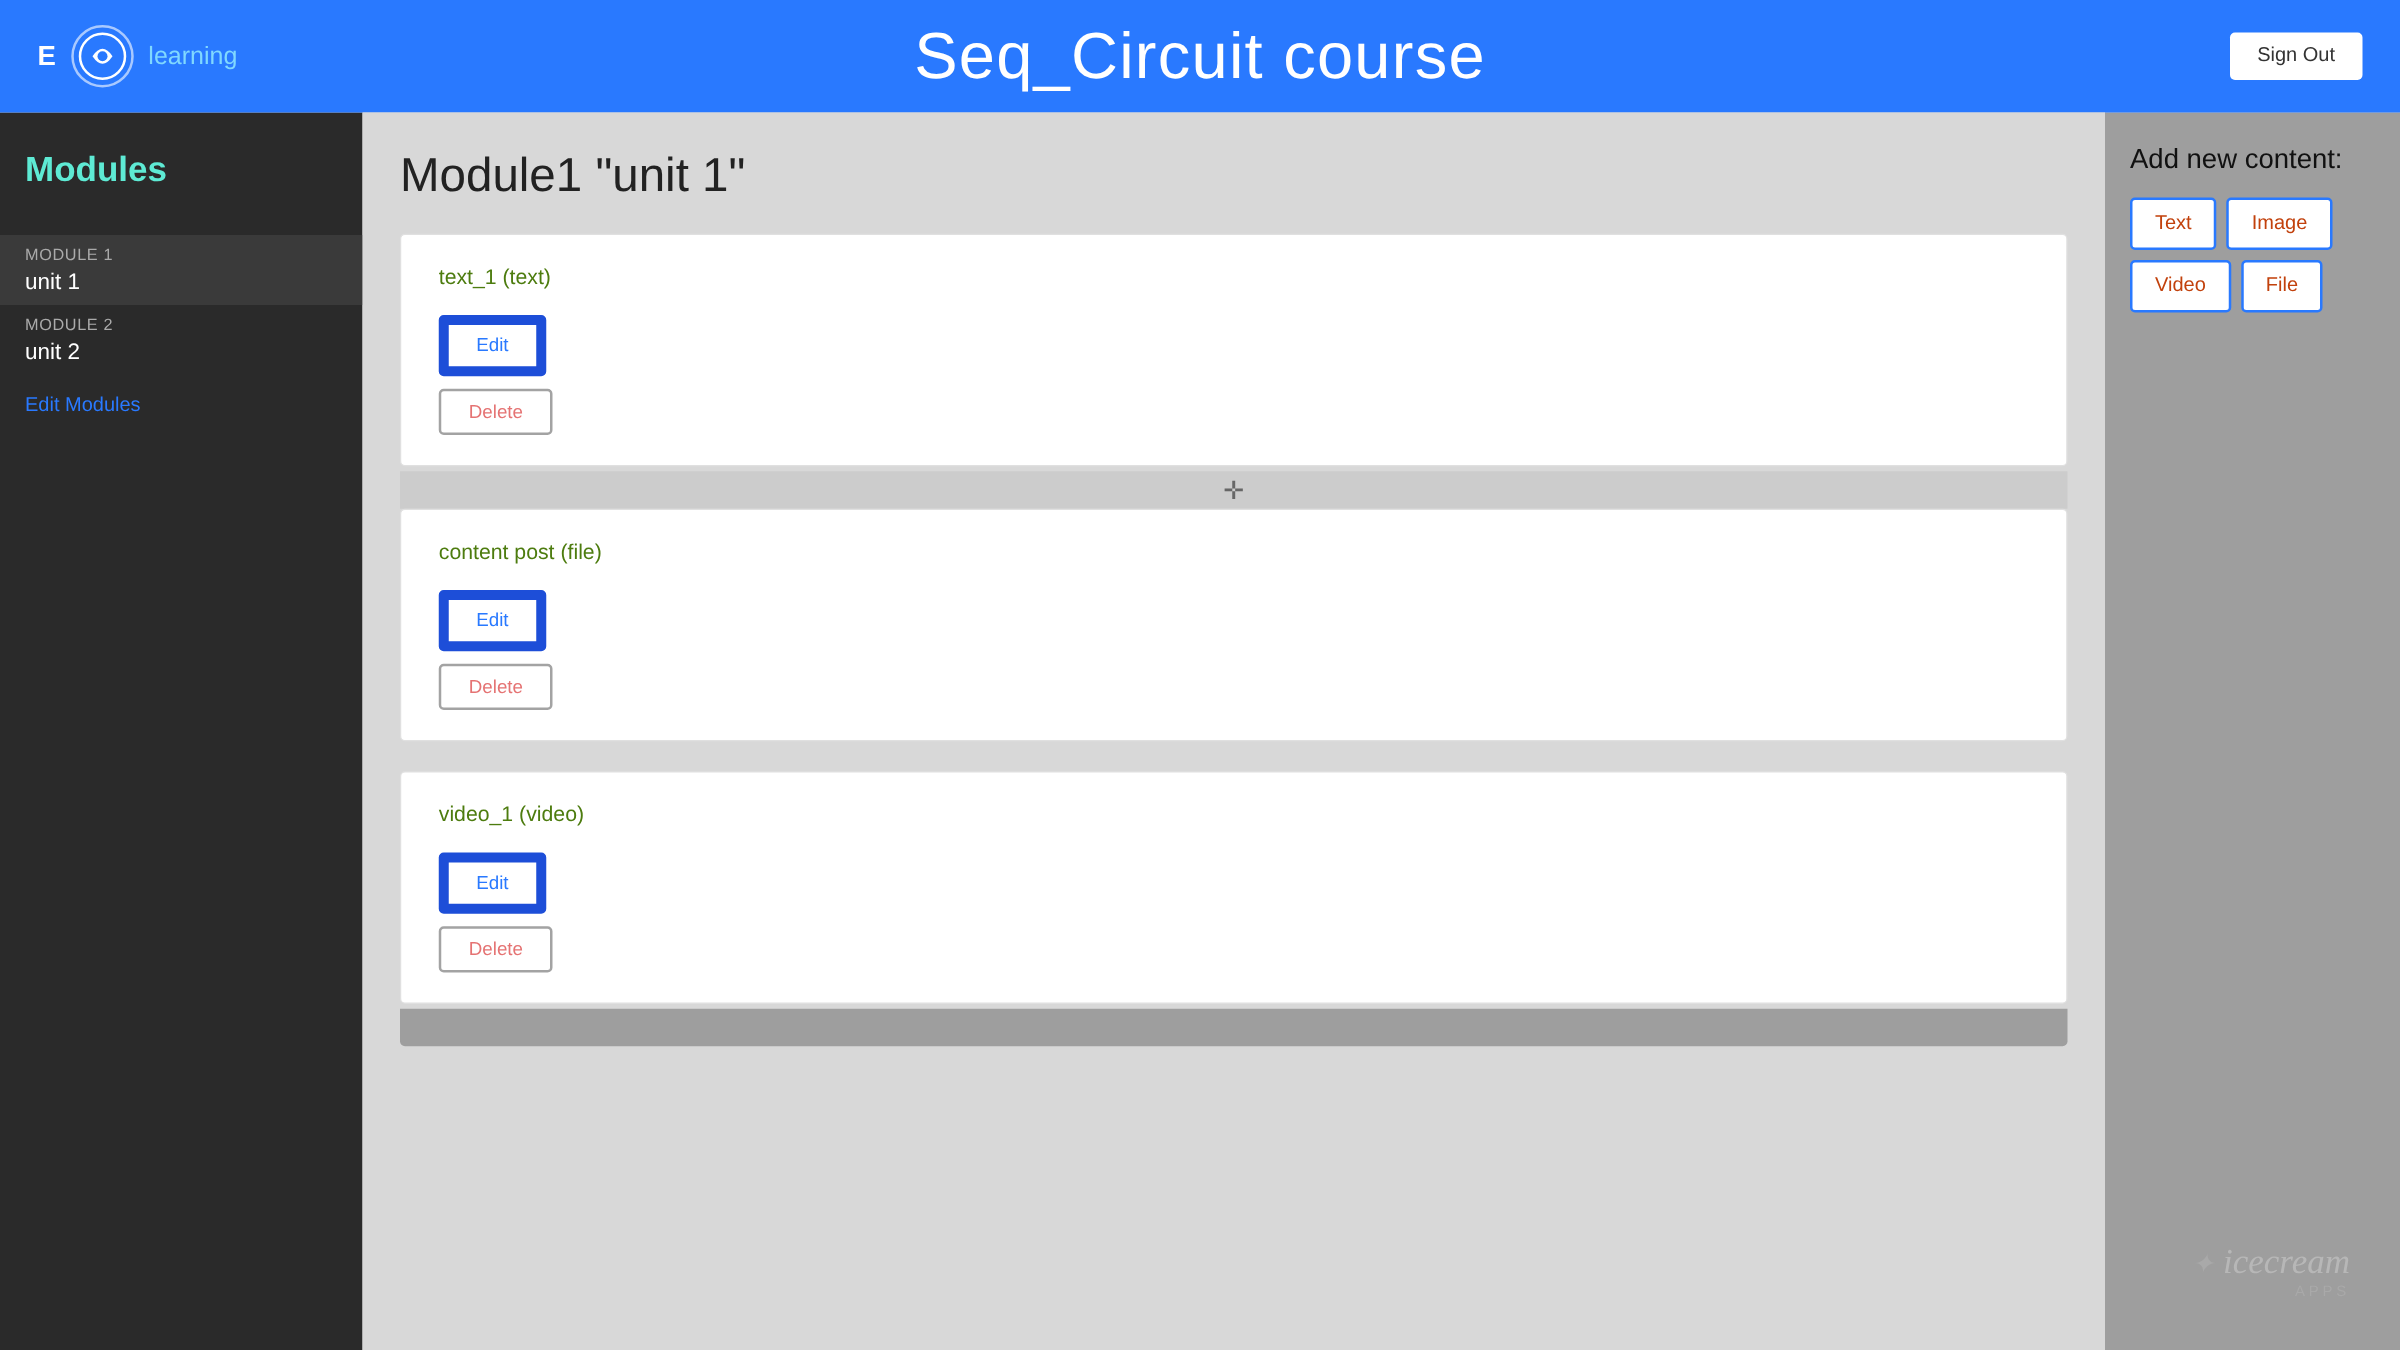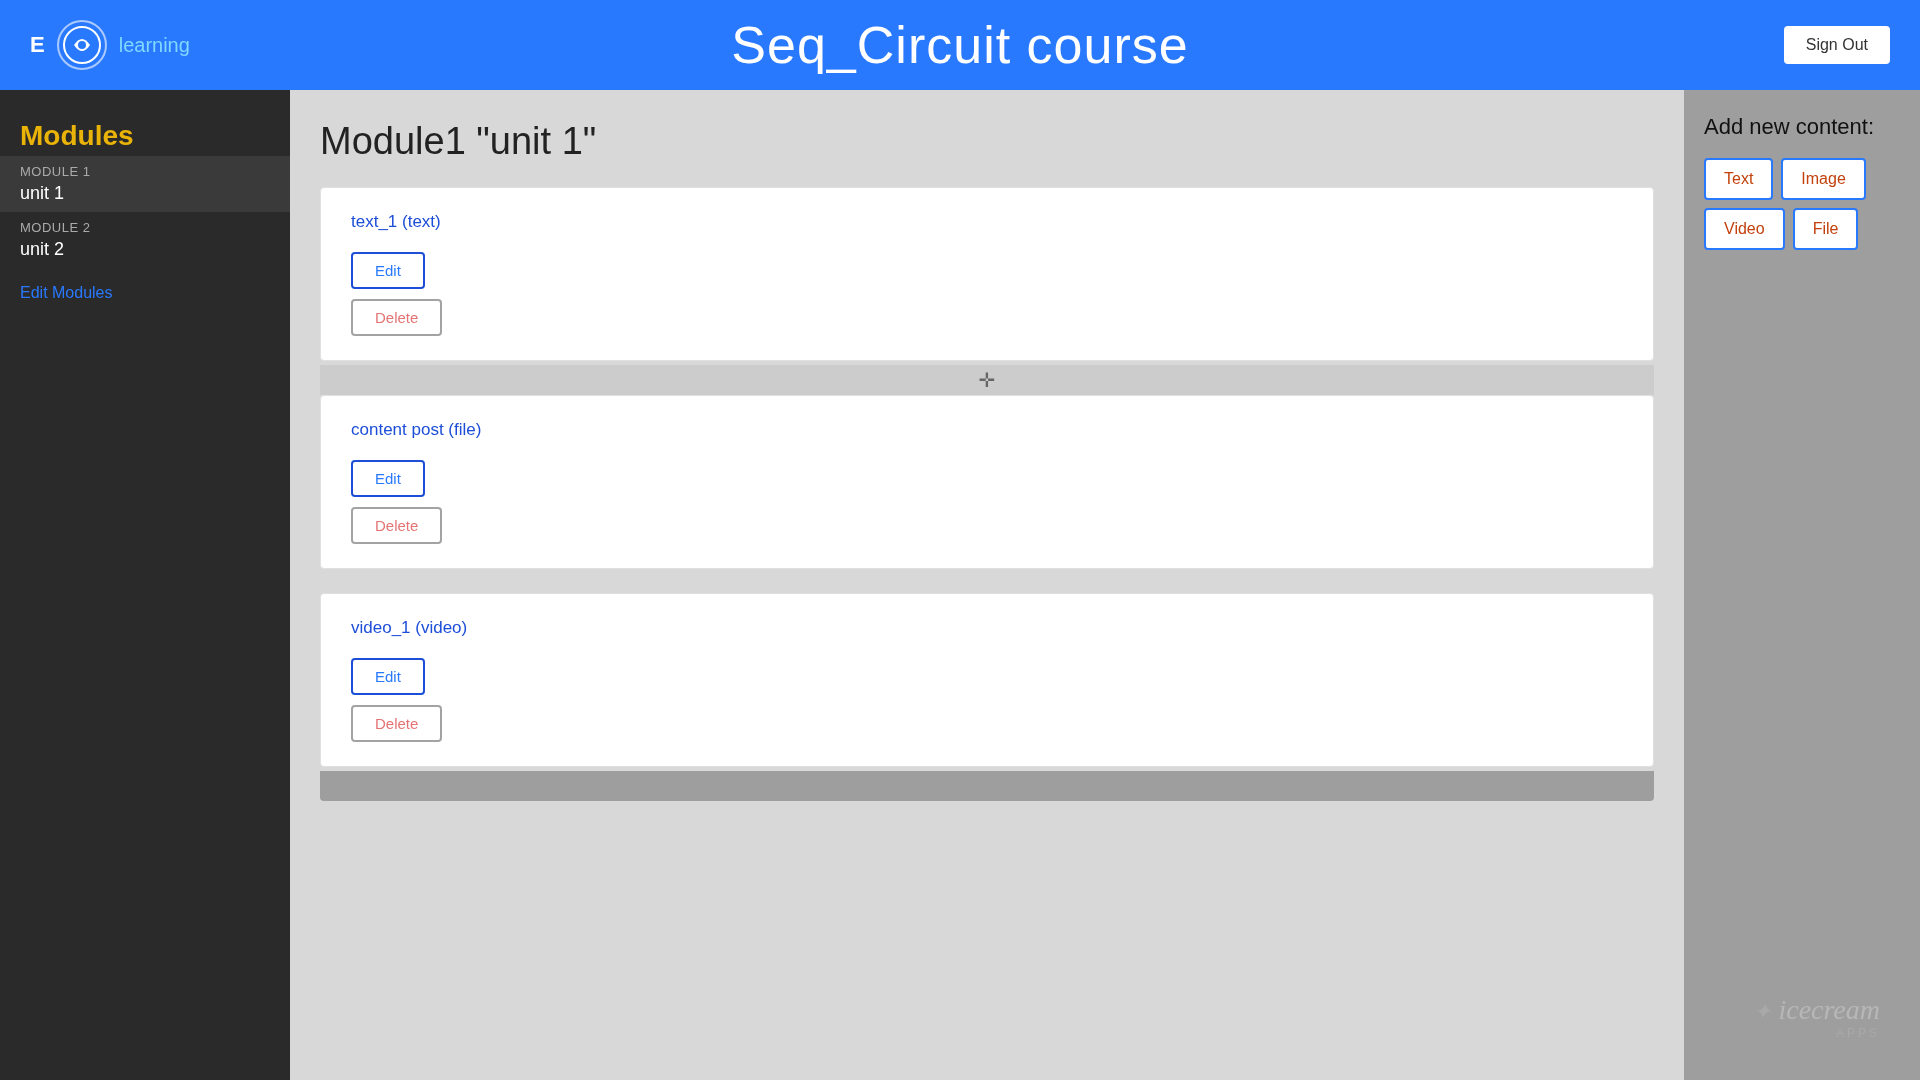--- a/index.html
+++ b/index.html
@@ -74,22 +74,22 @@
     .sidebar {
       width: 290px;
       background: #2a2a2a;
       color: white;
       padding: 20px 0;
       flex-shrink: 0;
     }
     .sidebar-title {
       font-size: 28px;
       font-weight: bold;
-      padding: 10px 20px 4px 20px;
-      color: #eab308;
+      padding: 10px 20px 36px 20px;
+      color: #5eead4;
     }
     .module-group {
       padding: 8px 20px;
       cursor: pointer;
     }
     .module-group.active {
       background: #3a3a3a;
     }
     .module-label {
       font-size: 13px;
@@ -133,26 +133,26 @@
       background: white;
       border-radius: 4px;
       padding: 24px 30px;
       margin-bottom: 4px;
       border: 1px solid #e0e0e0;
       position: relative;
     }
 
     .content-block-title {
       font-size: 17px;
-      color: #1d4ed8;
+      color: #4d7c0f;
       margin-bottom: 20px;
     }
 
     .btn-edit {
-      border: 2px solid #1d4ed8;
+      border: 8px solid #1d4ed8;
       color: #2979ff;
       background: white;
       padding: 8px 22px;
       font-size: 15px;
       border-radius: 4px;
       cursor: pointer;
       margin-bottom: 10px;
       display: block;
       width: fit-content;
     }

